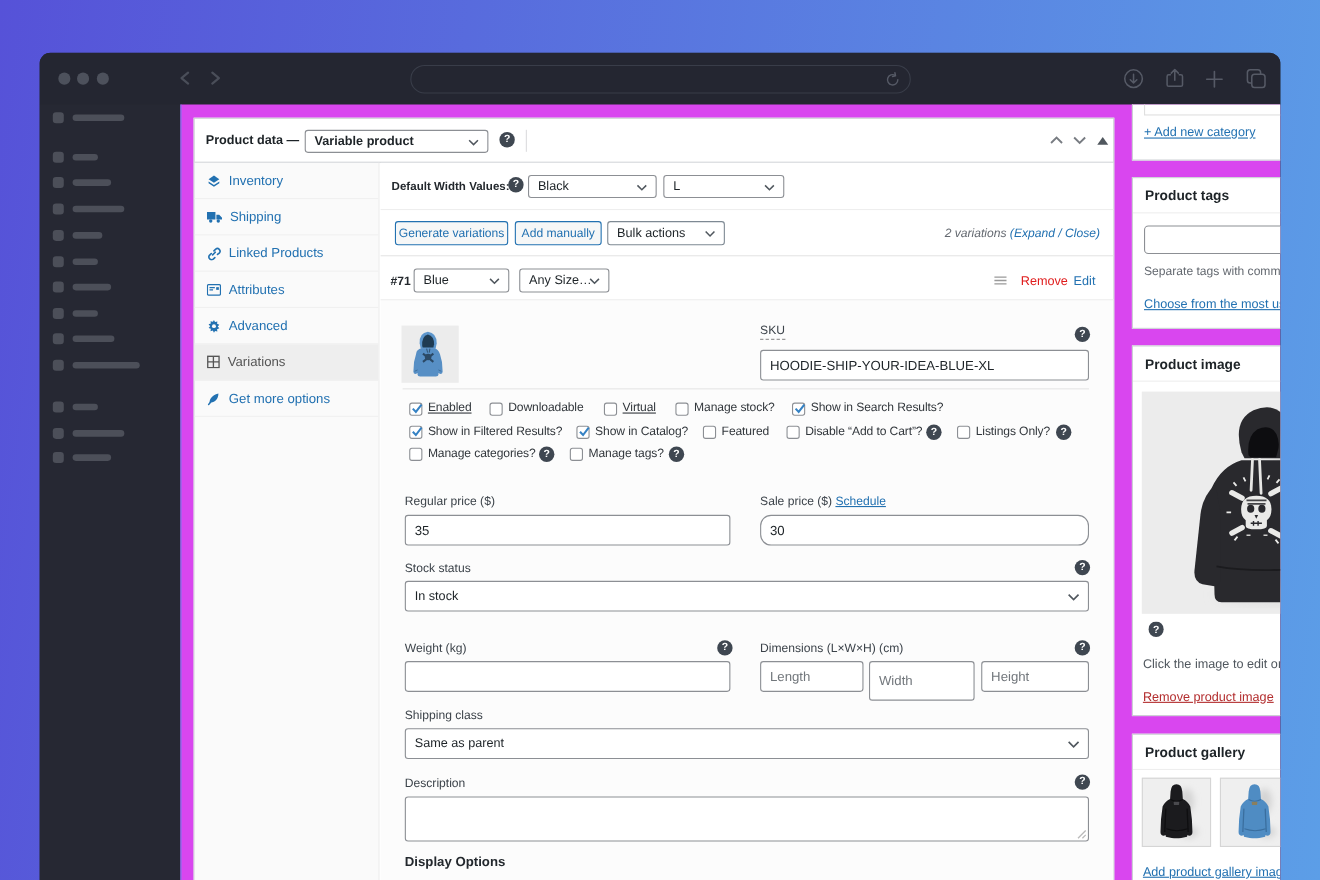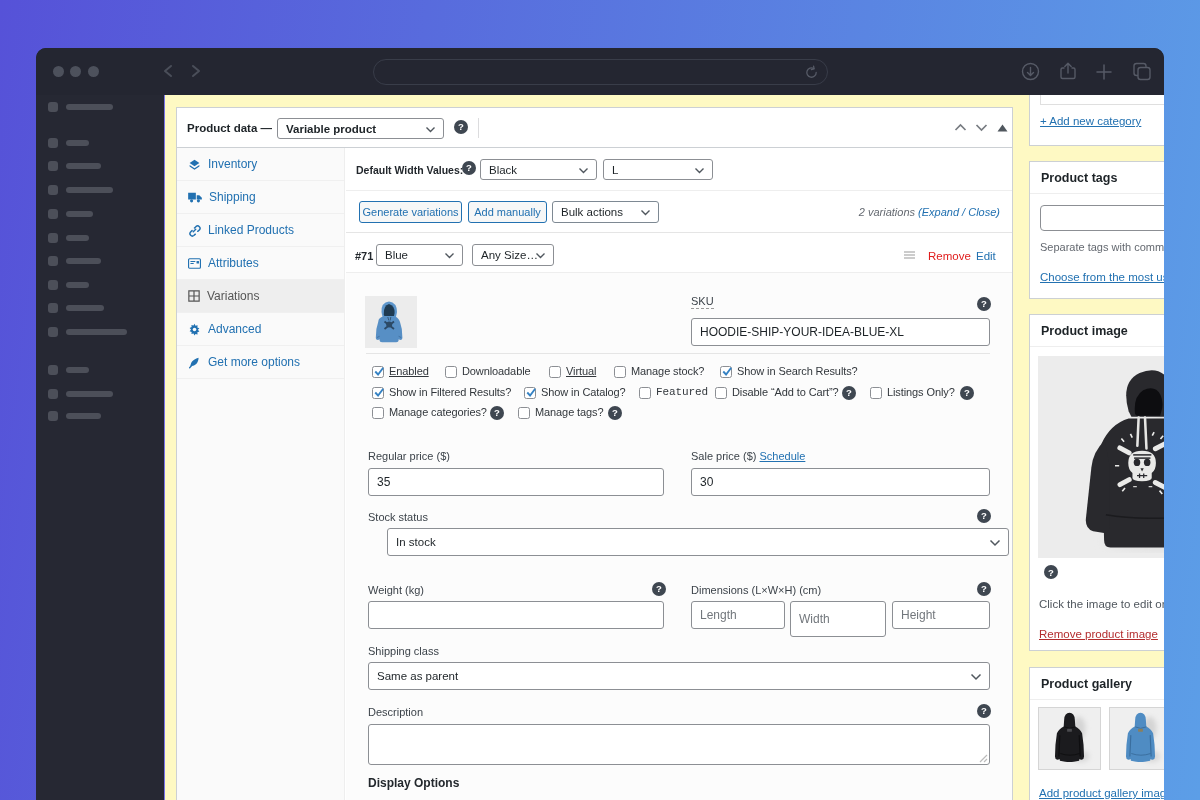--- a/index.html
+++ b/index.html
@@ -5,21 +5,21 @@
 * { margin:0; padding:0; box-sizing:border-box; }
 html,body { width:1200px; height:800px; overflow:hidden; }
 body { font-family:"Liberation Sans", sans-serif; background:linear-gradient(97deg,#5652d8 0%,#5C9EE7 100%); position:relative; }
 .window { position:absolute; left:36px; top:48px; width:1128px; height:752px; border-radius:10px 10px 0 0; overflow:hidden; background:#242631; }
 .topbar { position:absolute; left:0; top:0; width:100%; height:47px; background:#242631; }
 .dot { position:absolute; width:11px; height:11px; border-radius:50%; background:#4d515c; top:18px; }
 .sidebar { position:absolute; left:0; top:47px; width:128px; bottom:0; background:#262833; }
 .sk { position:absolute; background:#4c4f59; border-radius:3px; }
 .skbar { height:6px; border-radius:3px; left:30px; }
 .sksq { width:10px; height:10px; left:12px; }
-.content { position:absolute; left:128px; top:47px; right:0; bottom:0; background:#fef9c3; overflow:hidden; border-left:1px solid #7b74e9; }
+.content { position:absolute; left:128px; top:47px; right:0; bottom:0; background:#d946ef; overflow:hidden; border-left:1px solid #7b74e9; }
 
 .box { position:absolute; background:#fff; border:1px solid #ccd0d4; }
 .box h3 { font-size:12.5px; color:#1d2327; padding:9px 11px 8px; border-bottom:1px solid #eee; font-weight:bold; }
 a { color:#2271b1; text-decoration:underline; }
 
 .sel { position:absolute; background:#fff; border:1px solid #8c8f94; border-radius:3px; font-size:11.5px; color:#1d2327; display:flex; align-items:center; padding:0 8px; }
 .sel svg.chev { position:absolute; right:7px; top:50%; margin-top:-3px; }
 .inp { position:absolute; background:#fff; border:1px solid #8c8f94; border-radius:3px; font-size:12px; color:#1d2327; display:flex; align-items:center; padding:12px 8px; }
 .ph { color:#72777c; }
 .lab { position:absolute; font-size:11px; color:#3c434a; }
@@ -141,32 +141,32 @@
             <span>Linked Products</span>
           </div>
         <div class="tab">
             <svg width="13" height="11" viewBox="0 0 16 13">
               <rect x="0.7" y="0.7" width="14.6" height="11.6" rx="1.2" stroke="#2271b1" stroke-width="1.4" fill="none"></rect>
               <path d="M3 4 h6 M3 6.5 h4" stroke="#2271b1" stroke-width="1.3"></path>
               <rect x="10.5" y="3.5" width="3" height="3" fill="#2271b1"></rect>
             </svg>
             <span>Attributes</span>
           </div>
+        <div class="tab">
+            <svg width="13" height="13" viewBox="0 0 16 16">
+              <path d="M8 1 l1.2 2.4 2.6-.6 -.3 2.6 2.5 1 -1.8 2 1.8 2 -2.5 1 .3 2.6 -2.6-.6 L8 15.4 6.8 13 4.2 13.6 4.5 11 2 10 3.8 8 2 6 4.5 5 4.2 2.4 6.8 3 Z" fill="#2271b1"></path>
+              <circle cx="8" cy="8" r="2.2" fill="#fafafa"></circle>
+            </svg>
+            <span>Advanced</span>
+          </div>
         <div class="tab active">
             <svg width="12" height="12" viewBox="0 0 14 14">
               <path d="M1 1 h12 v12 h-12 z M1 7 h12 M7 1 v12" stroke="#555" stroke-width="1.4" fill="none"></path>
             </svg>
             <span>Variations</span>
-          </div>
-        <div class="tab">
-            <svg width="13" height="13" viewBox="0 0 16 16">
-              <path d="M8 1 l1.2 2.4 2.6-.6 -.3 2.6 2.5 1 -1.8 2 1.8 2 -2.5 1 .3 2.6 -2.6-.6 L8 15.4 6.8 13 4.2 13.6 4.5 11 2 10 3.8 8 2 6 4.5 5 4.2 2.4 6.8 3 Z" fill="#2271b1"></path>
-              <circle cx="8" cy="8" r="2.2" fill="#fafafa"></circle>
-            </svg>
-            <span>Advanced</span>
           </div>
         <div class="tab">
             <svg width="13" height="13" viewBox="0 0 16 16">
               <path d="M3 13 C3 9 5 4 13 2 C13 8 9 12 5 12 Z" fill="#2271b1"></path>
               <path d="M2 14.5 L6 10" stroke="#2271b1" stroke-width="1.6" stroke-linecap="round"></path>
             </svg>
             <span>Get more options</span>
           </div>
       </div>
 
@@ -243,42 +243,42 @@
             </svg>
           </div>
           <span class="cblab" style="left:43px;top:238px;">Show in Filtered Results?</span>
         <div class="cb" style="left:178px;top:239px;">
             <svg width="14" height="15" viewBox="0 0 15 16">
               <path d="M3.5 8 l3 3.2 L12 4" stroke="#3582c4" stroke-width="2" fill="none"></path>
             </svg>
           </div>
           <span class="cblab" style="left:195px;top:238px;">Show in Catalog?</span>
         <div class="cb" style="left:293px;top:239px;"></div>
-          <span class="cblab" style="left:310px;top:238px;font-family:Liberation Mono, monospace;">Featured</span>
+          <span class="cblab" style="left:310px;top:238px;">Featured</span>
         <div class="cb" style="left:369px;top:239px;"></div>
           <span class="cblab" style="left:386px;top:238px;">Disable “Add to Cart”?</span>
         <div class="qm" style="left:496px;top:238px;">?</div>
         <div class="cb" style="left:524px;top:239px;"></div>
           <span class="cblab" style="left:541px;top:238px;">Listings Only?</span>
         <div class="qm" style="left:614px;top:238px;">?</div>
         <div class="cb" style="left:26px;top:259px;"></div>
           <span class="cblab" style="left:43px;top:258px;">Manage categories?</span>
         <div class="qm" style="left:144px;top:258px;">?</div>
         <div class="cb" style="left:172px;top:259px;"></div>
           <span class="cblab" style="left:189px;top:258px;">Manage tags?</span>
         <div class="qm" style="left:262px;top:258px;">?</div>
 
         <span class="lab" style="left:22px;top:302px;">Regular price ($)</span>
         <div class="inp" style="left:22px;top:320px;width:296px;height:28px;">35</div>
         <span class="lab" style="left:345px;top:302px;">Sale price ($) <a href="#">Schedule</a></span>
-        <div class="inp" style="left:345px;top:320px;width:299px;height:28px;">30</div>
+        <div class="inp" style="left:345px;top:320px;width:299px;height:28px;border-radius:10px;">30</div>
 
         <span class="lab" style="left:22px;top:363px;">Stock status</span>
         <div class="qm" style="left:631px;top:361px;">?</div>
-        <div class="sel" style="left:22px;top:380px;width:622px;height:28px;margin-left:19px;">In stock<svg class="chev" width="12" height="8">
+        <div class="sel" style="left:22px;top:380px;width:622px;height:28px;">In stock<svg class="chev" width="12" height="8">
               <path d="M1.5 1.5l4.5 4.5 4.5-4.5" stroke="#50575e" fill="none" stroke-width="1.5"></path>
             </svg></div>
 
         <span class="lab" style="left:22px;top:436px;">Weight (kg)</span>
         <div class="qm" style="left:306px;top:434px;">?</div>
         <div class="inp" style="left:22px;top:453px;width:296px;height:28px;"></div>
         <span class="lab" style="left:345px;top:436px;text-align:center;">Dimensions (L×W×H) (cm)</span>
         <div class="qm" style="left:631px;top:434px;">?</div>
         <div class="inp" style="left:345px;top:453px;width:94px;height:28px;text-align:right;">
             <span class="ph">Length</span>

